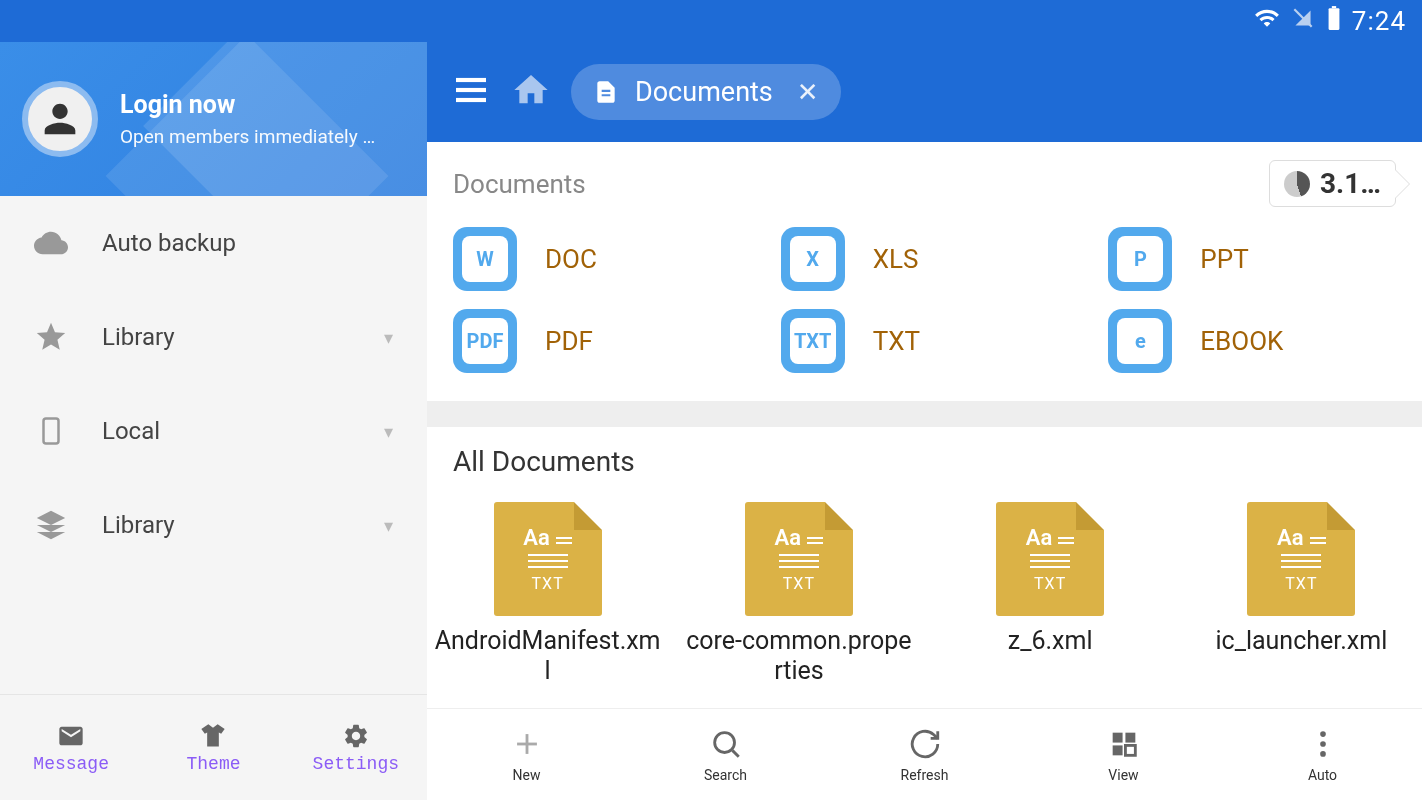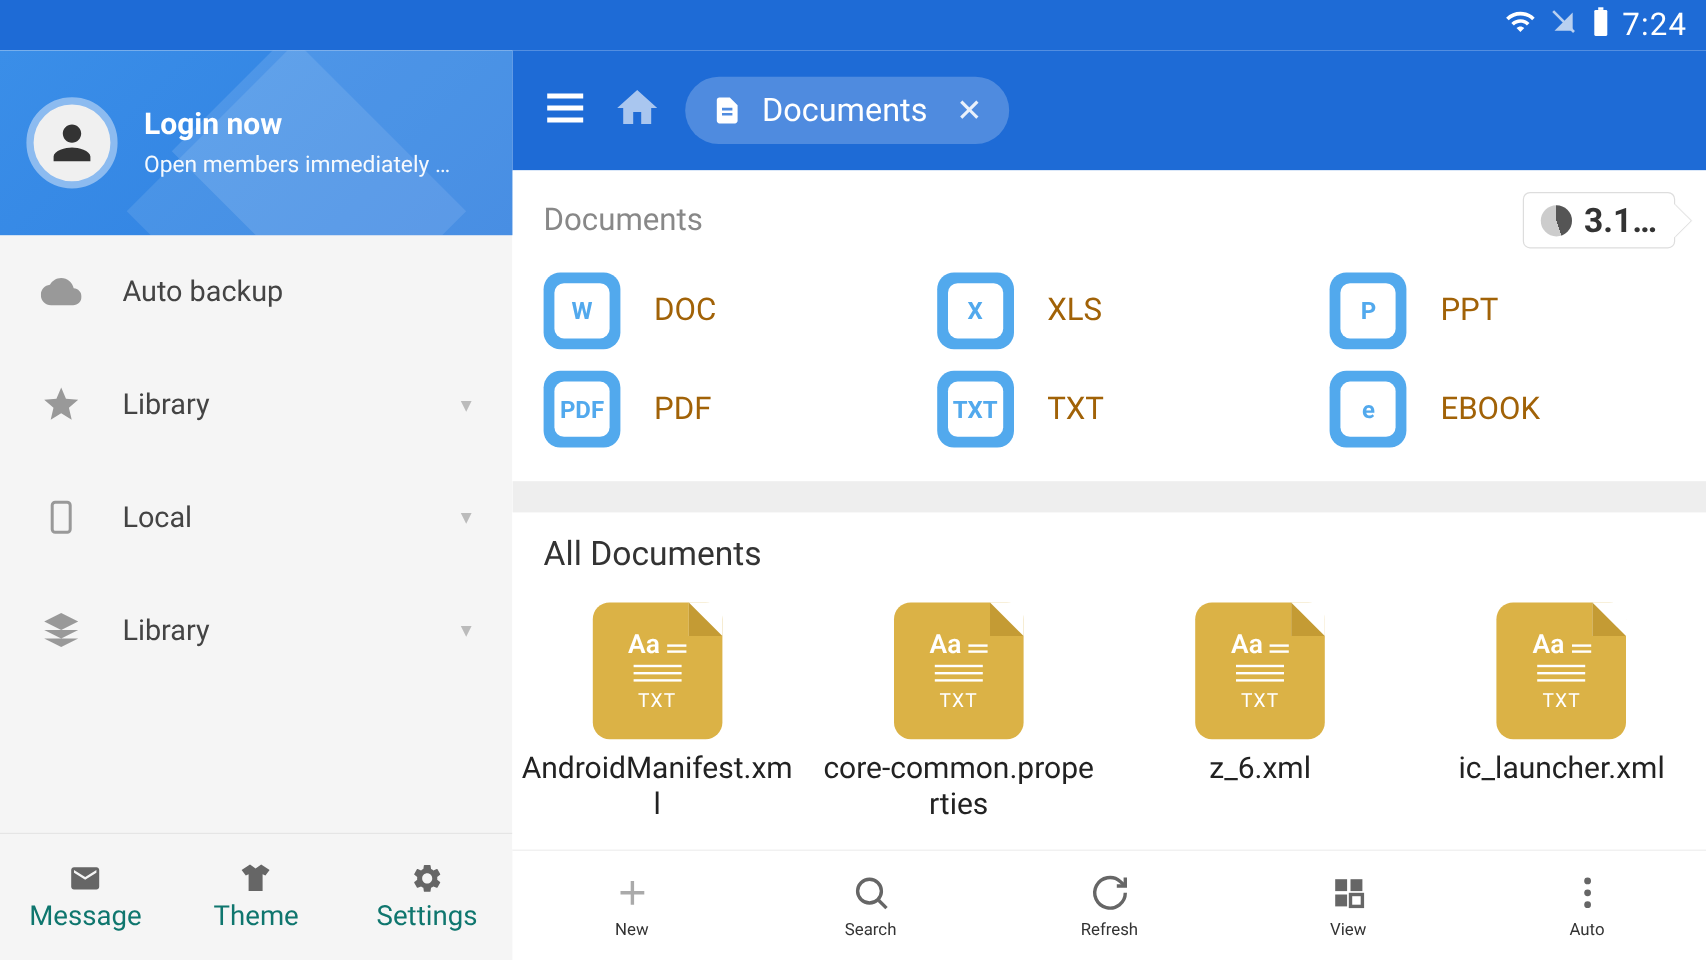--- a/index.html
+++ b/index.html
@@ -28,21 +28,21 @@
 .menu { flex:1; overflow:auto; }
 .menu-item { height:94px; display:flex; align-items:center; padding:0 34px; gap:34px; font-size:24px; color:#444; cursor:pointer; }
 .menu-item .micon { width:34px; height:34px; display:flex; align-items:center; justify-content:center; }
 .menu-item.selected { background:#ededed; color:#222; }
 .menu-item .label { flex:1; }
 .menu-item .chev { color:#bbb; font-size:18px; }
 
 .sidebar-footer { height:106px; display:flex; border-top:1px solid #e5e5e5; }
 .sf-item { flex:1; display:flex; flex-direction:column; align-items:center; justify-content:center; gap:4px; cursor:pointer; }
 .sf-item .sficon { width:28px; height:28px; color:#666; }
-.sf-item .sflabel { font-size:23px; color:#0f766e; }
+.sf-item .sflabel { font-size:18px; color:#8b5cf6;font-family:Liberation Mono, monospace; }
 
 
 .main { flex:1; display:flex; flex-direction:column; min-width:0; }
 .topbar { height:100px; background:#1e6bd6; display:flex; align-items:center; padding:0 24px; gap:20px; }
 .hamburger, .home-icon { color:#fff; cursor:pointer; }
 .hamburger svg, .home-icon svg { width:40px; height:40px; }
 .crumb { background:rgba(255,255,255,.22); border-radius:28px; height:56px; display:flex; align-items:center; padding:0 22px; gap:16px; color:#fff; font-size:27px; }
 .crumb .doc-icon { width:26px; height:26px; }
 .crumb .close { color:#eaf1fb; font-size:26px; cursor:pointer; margin-left:8px; }
 
@@ -59,21 +59,21 @@
 .type-icon.inner { background:#fff; color:#52a9ed; width:46px; height:46px; border-radius:8px; display:flex; align-items:center; justify-content:center; }
 .type-wrap { width:64px; height:64px; border-radius:14px; background:#52a9ed; display:flex; align-items:center; justify-content:center; }
 .type-label { font-size:26px; color:#a16207; }
 
 .divider { height:26px; background:#eee; }
 
 .all-title { font-size:28px; color:#333; padding:18px 26px 6px; }
 .file-grid { display:grid; grid-template-columns:repeat(4,1fr); gap:10px; padding:8px 0 0; }
 .file-item { display:flex; flex-direction:column; align-items:center; cursor:pointer; padding:10px 6px; }
 .file-thumb { width:108px; height:114px; position:relative; }
-.file-thumb .page { width:100%; height:100%; background:#dbb246; border-radius:14px; position:relative; display:flex; flex-direction:column; align-items:center; justify-content:center; color:#fff; }
+.file-thumb .page { width:100%; height:100%; background:#dbb246; border-radius:3px; position:relative; display:flex; flex-direction:column; align-items:center; justify-content:center; color:#fff; }
 .file-thumb .page::after { content:""; position:absolute; top:0; right:0; border-top:28px solid #fff; border-left:28px solid #c49b34; }
 .file-thumb .aa { font-size:22px; font-weight:600; margin-bottom:4px; display:flex; align-items:center; gap:6px;}
 .file-thumb .lines { width:40px; height:2px; background:#fff; box-shadow:0 6px 0 #fff, 0 12px 0 #fff; margin-bottom:10px;}
 .file-thumb .ext { font-size:16px; letter-spacing:1px; margin-top:8px;}
 .file-name { font-size:25px; color:#222; text-align:center; margin-top:10px; max-width:230px; word-break:break-all; line-height:1.2; }
 
 .bottombar { height:92px; display:flex; border-top:1px solid #eee; }
 .bb-item { flex:1; display:flex; flex-direction:column; align-items:center; justify-content:center; gap:2px; cursor:pointer; }
 .bb-item .bbicon { color:#888; }
 .bb-item .bbicon svg { width:34px; height:34px; }

